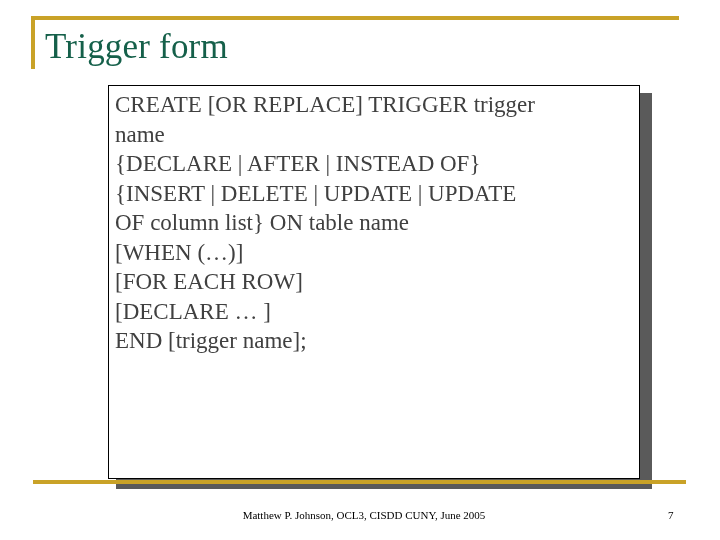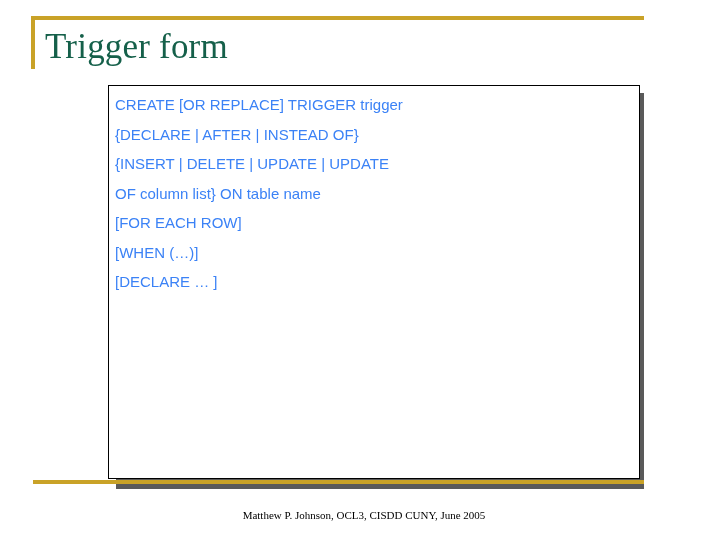--- a/index.html
+++ b/index.html
@@ -2,21 +2,21 @@
 <html><head>
 <meta charset="utf-8">
 <style>
   html, body {
     margin: 0;
     padding: 0;
     background: #ffffff;
   }
   #slide {
     position: relative;
-    width: 644px;
+    width: 720px;
     height: 540px;
     background: #ffffff;
     overflow: hidden;
     font-family: "Liberation Sans", sans-serif;
   }
 
   
   .rule-top {
     position: absolute;
     left: 31px;
@@ -72,23 +72,23 @@
     height: 394px;
     background: #ffffff;
     border: 1px solid #000000;
     box-sizing: border-box;
     overflow: hidden;
   }
   .codebox-inner {
     padding: 4px 6px 0 6px;
   }
   .code-line {
-    color: #3b82f6;
-    font-family: Liberation Sans, sans-serif;
-    font-size: 15px;
+    color: #404040;
+    font-family: Liberation Serif, serif;
+    font-size: 23px;
     line-height: 29.5px;
     white-space: pre;
   }
   .code-line.indent {
     padding-left: 14px;
   }
 
   
   .footer-credit {
     position: absolute;
@@ -119,26 +119,28 @@
   <div class="rule-top"></div>
   <div class="rule-left"></div>
 
   <div class="title">Trigger form</div>
 
   <div class="codebox-shadow"></div>
 
   <div class="codebox">
     <div class="codebox-inner">
       <div class="code-line">CREATE [OR REPLACE] TRIGGER trigger</div>
+      <div class="code-line">name</div>
       <div class="code-line">{DECLARE | AFTER | INSTEAD OF}</div>
       <div class="code-line">{INSERT | DELETE | UPDATE | UPDATE</div>
       <div class="code-line">OF column list} ON table name</div>
+      <div class="code-line">[WHEN (…)]</div>
       <div class="code-line">[FOR EACH ROW]</div>
-      <div class="code-line">[WHEN (…)]</div>
       <div class="code-line">[DECLARE … ]</div>
+      <div class="code-line">END [trigger name];</div>
     </div>
   </div>
 
   <div class="rule-bottom"></div>
 
   <div class="footer-credit">Matthew P. Johnson, OCL3, CISDD CUNY, June 2005</div>
 
   <div class="footer-pagenum">7</div>
 
 </div>

